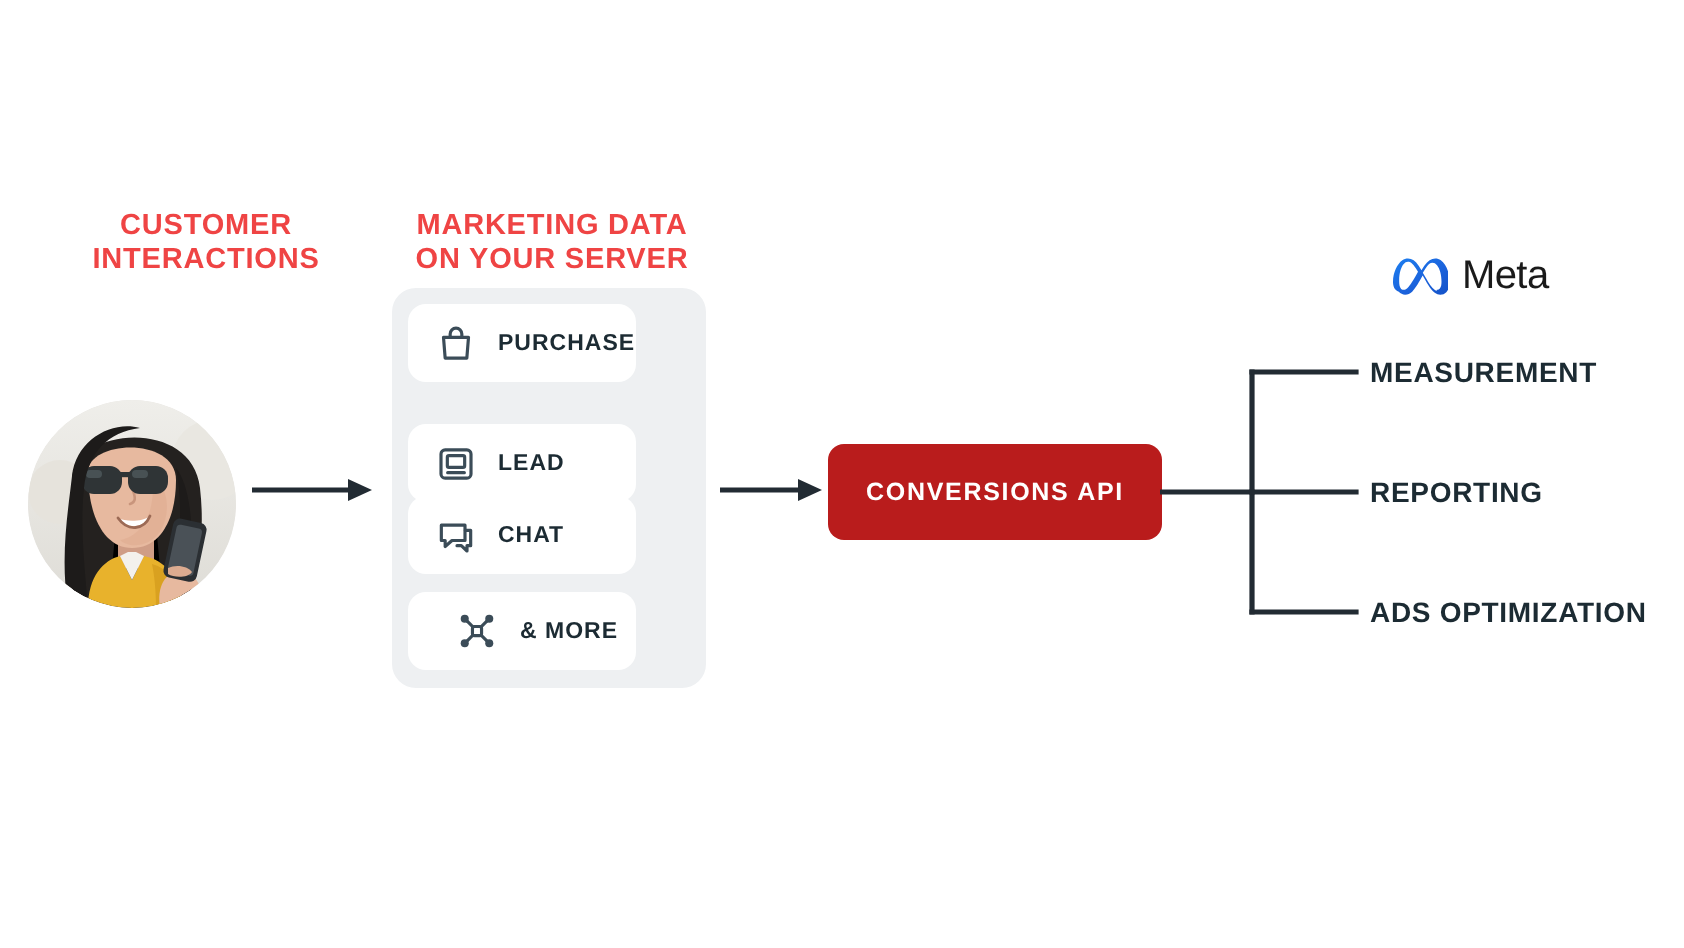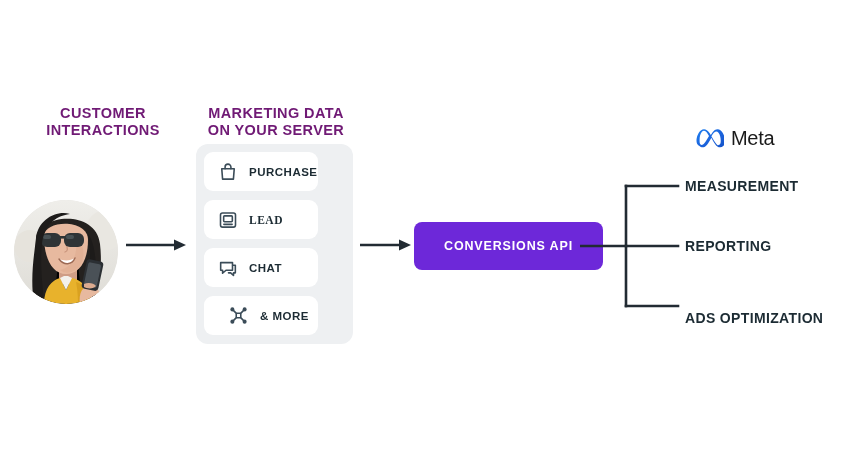--- a/index.html
+++ b/index.html
@@ -21,21 +21,21 @@
     inset: 0;
   }
 
   
   .col-heading {
     position: absolute;
     font-size: 14.5px;
     font-weight: 700;
     letter-spacing: 0.4px;
     line-height: 17px;
-    color: #701a75;
+    color: #ef4444;
     text-transform: uppercase;
     white-space: pre-line;
   }
   #customer-heading {
     left: 18px;
     top: 105px;
     width: 170px;
     text-align: center;
   }
   #server-heading {
@@ -104,23 +104,23 @@
     color: #1c2b33;
     text-transform: uppercase;
     white-space: nowrap;
   }
 
   
   .capi {
     position: absolute;
     left: 414px;
     top: 222px;
-    width: 189px;
+    width: 167px;
     height: 48px;
-    background: #6d28d9;
+    background: #b91c1c;
     border-radius: 8px;
     display: flex;
     align-items: center;
     justify-content: center;
   }
   .capi-label {
     font-size: 12.5px;
     font-weight: 700;
     letter-spacing: 0.85px;
     color: #ffffff;
@@ -163,21 +163,21 @@
     font-size: 14px;
     font-weight: 700;
     letter-spacing: 0.35px;
     color: #1c2b33;
     text-transform: uppercase;
     white-space: nowrap;
     transform: translateY(-50%);
   }
   #outcome-0 { top: 186px; }
   #outcome-1 { top: 246px; }
-  #outcome-2 { top: 318px; }
+  #outcome-2 { top: 306px; }
 </style>
 </head>
 <body>
 
 <div class="stage">
 
   <div class="col-heading" id="customer-heading">CUSTOMER
 INTERACTIONS</div>
 
   <div class="avatar">
@@ -257,21 +257,21 @@
     <div class="card" style="top:8px;">
       <span class="card-icon">
         <svg width="20" height="20" viewBox="0 0 24 24" fill="none" stroke="currentColor" stroke-width="1.9" stroke-linecap="round" stroke-linejoin="round">
           <path d="M4.5 8h15l-1 12.5h-13z"></path>
           <path d="M8.5 8V6a3.5 3.5 0 0 1 7 0v2"></path>
         </svg>
       </span>
       <span class="card-label">PURCHASE</span>
     </div>
 
-    <div class="card" style="top:56px;font-family:Liberation Serif, serif;">
+    <div class="card" style="top:68px;">
       <span class="card-icon">
         <svg width="20" height="20" viewBox="0 0 24 24" fill="none" stroke="currentColor" stroke-width="1.9" stroke-linecap="round" stroke-linejoin="round">
           <rect x="3" y="3.5" width="18" height="17" rx="2.5"></rect>
           <rect x="6.8" y="7" width="10.4" height="7" rx="1"></rect>
           <line x1="7" y1="17.2" x2="17" y2="17.2"></line>
         </svg>
       </span>
       <span class="card-label">LEAD</span>
     </div>
 

